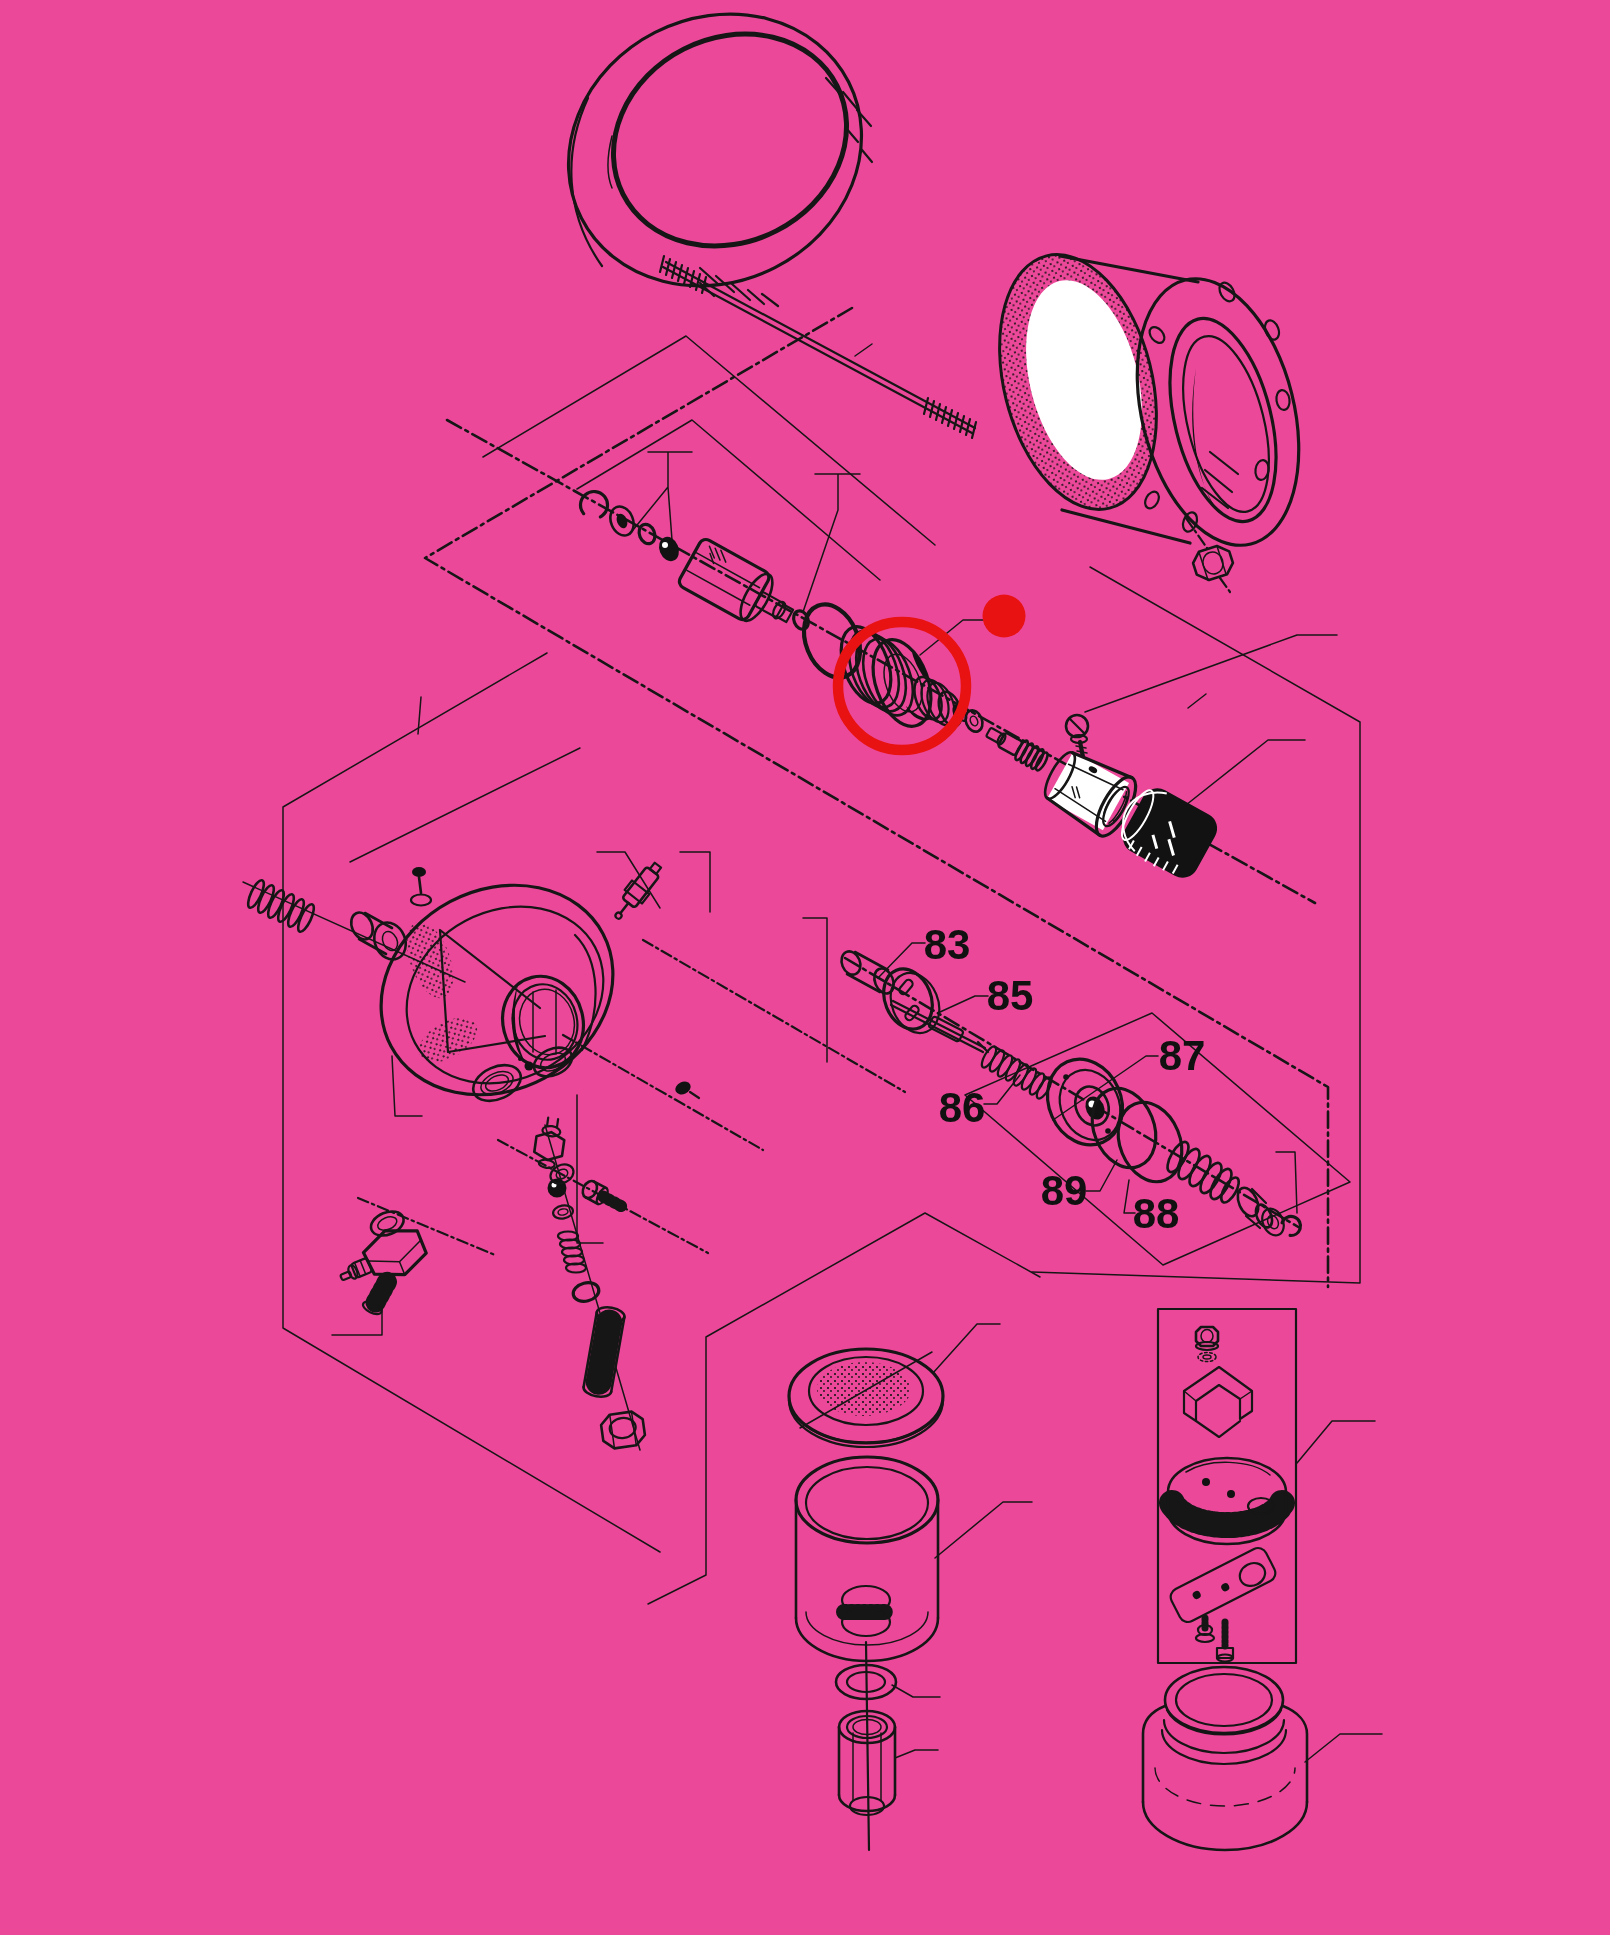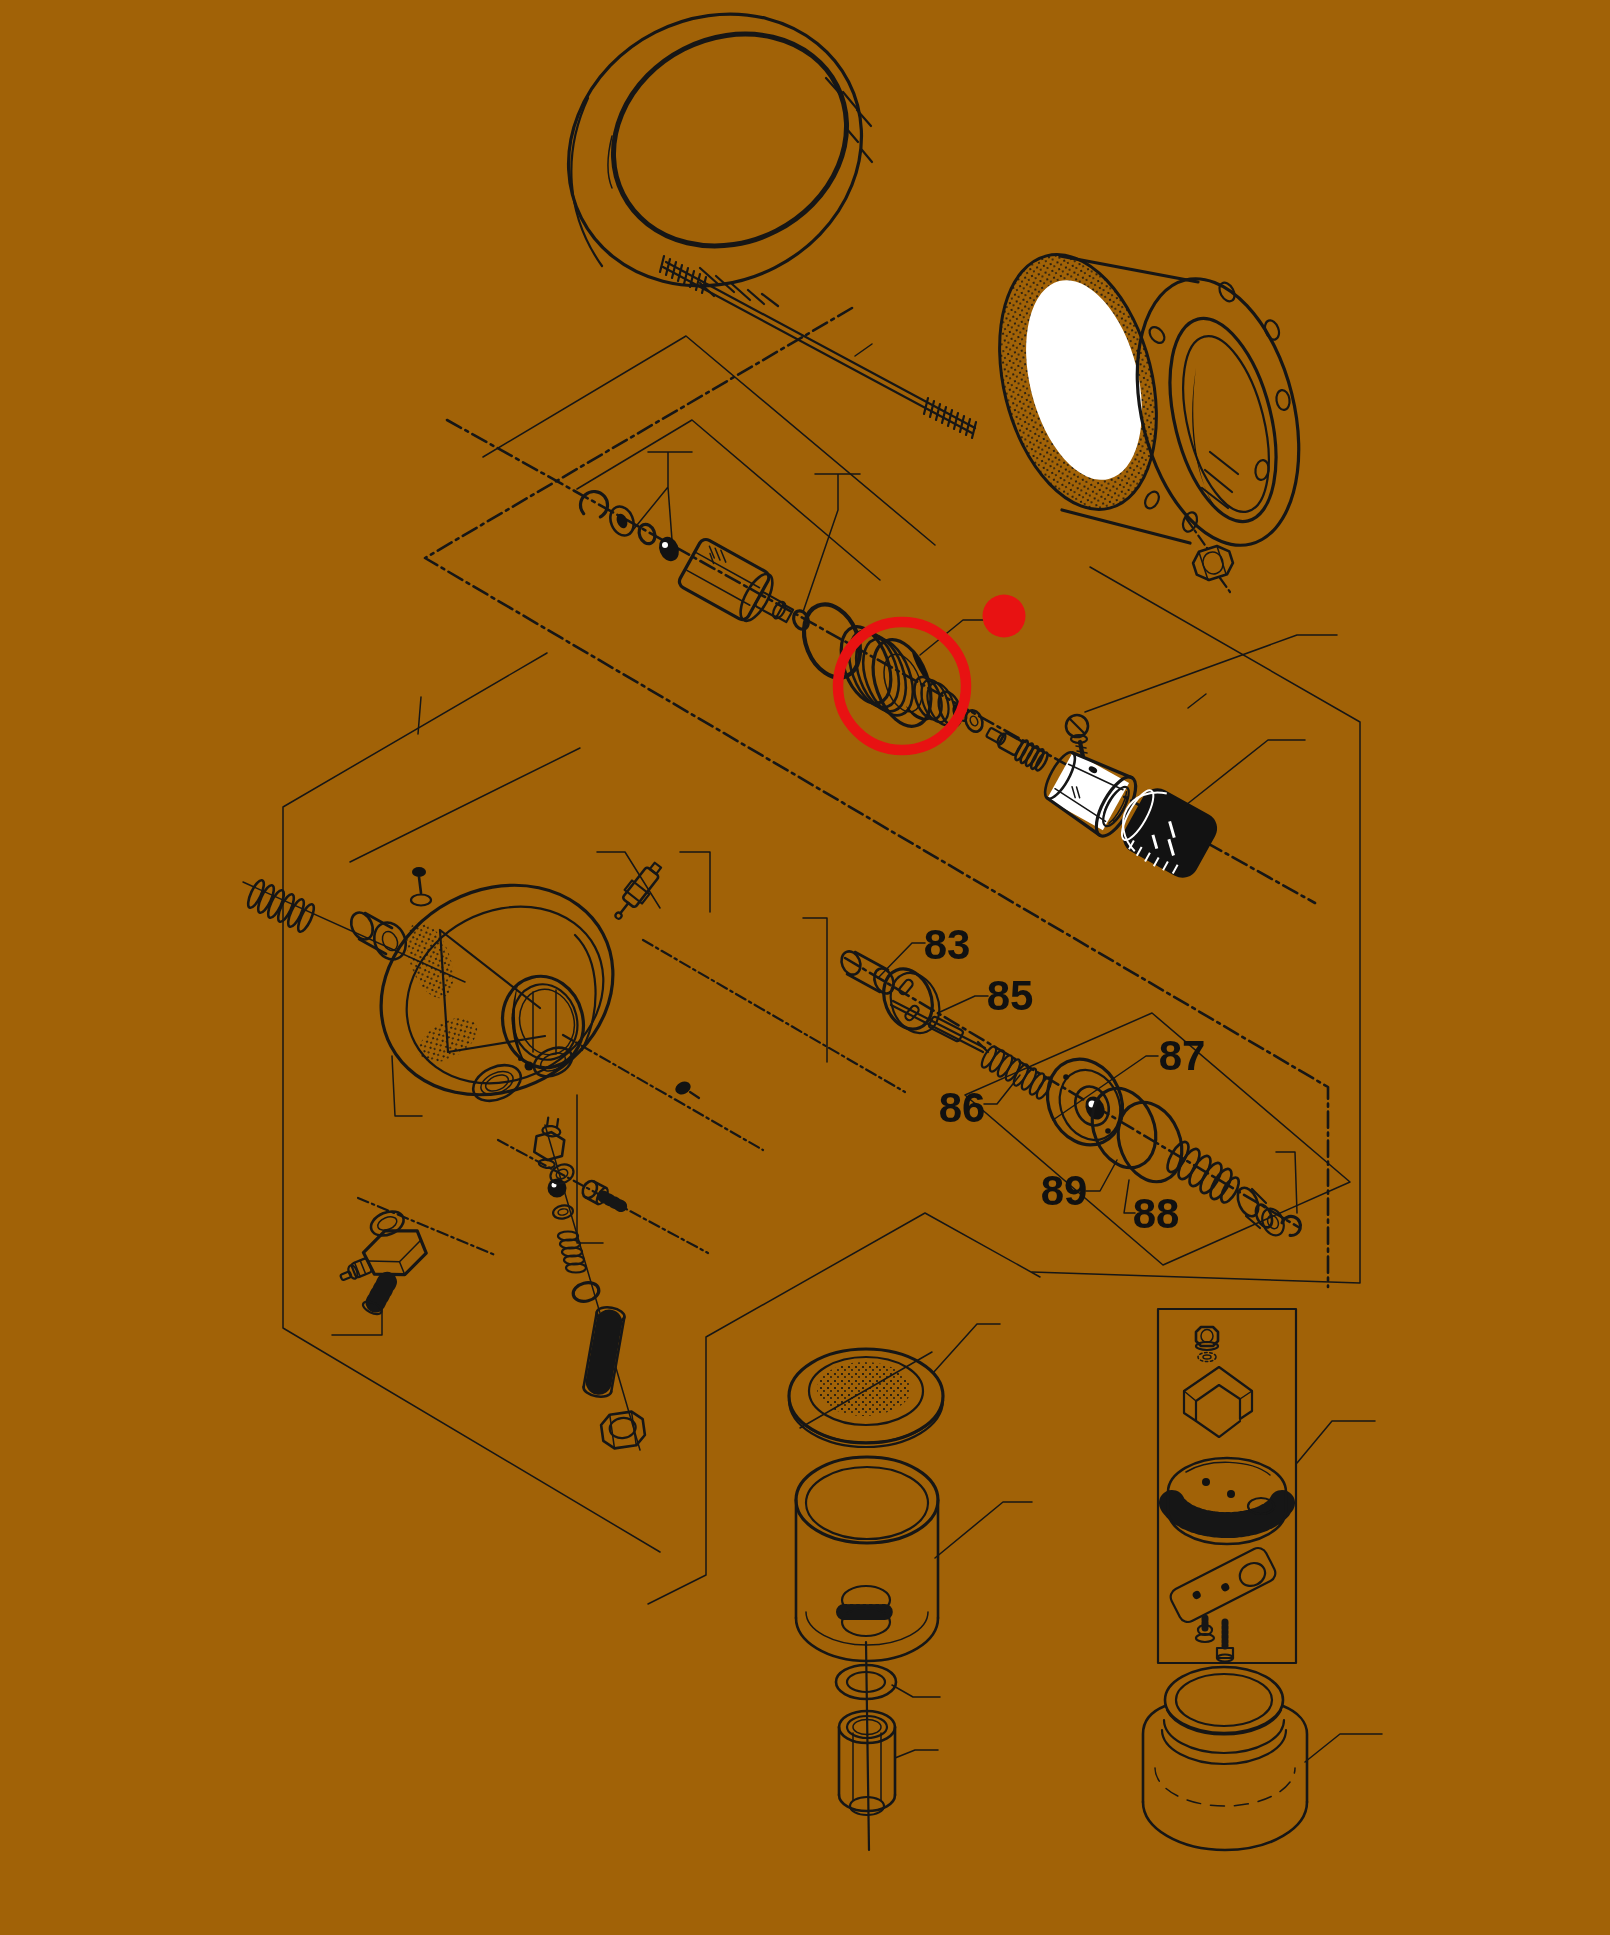--- a/index.html
+++ b/index.html
@@ -1,16 +1,16 @@
 <!DOCTYPE html>
 <html><head>
 <meta charset="utf-8">
 <style>
   html,body{margin:0;padding:0;background:#ffffff;}
-  #stage{position:relative;width:1610px;height:1935px;background:#a16207;overflow:hidden;
+  #stage{position:relative;width:1610px;height:1935px;background:#ec4899;overflow:hidden;
          font-family:"Liberation Sans", sans-serif;}
   svg{display:block;}
   svg .ln{stroke:#161616;fill:none;stroke-linecap:round;stroke-linejoin:round;}
   .w1{stroke-width:1.5;} .w2{stroke-width:2.2;} .w25{stroke-width:2.6;}
   .w3{stroke-width:3.2;} .w4{stroke-width:4.2;} .w5{stroke-width:5;}
   .fw{fill:#ffffff;} .fb{fill:#121212;stroke:none;}
   .dd{stroke-dasharray:16 5 3 5;}
   .dd2{stroke-dasharray:11 4 2.5 4;}
   .lbl{font-family:"Liberation Sans", sans-serif;font-size:42px;font-weight:600;
        fill:#111111;stroke:none;text-anchor:middle;}

